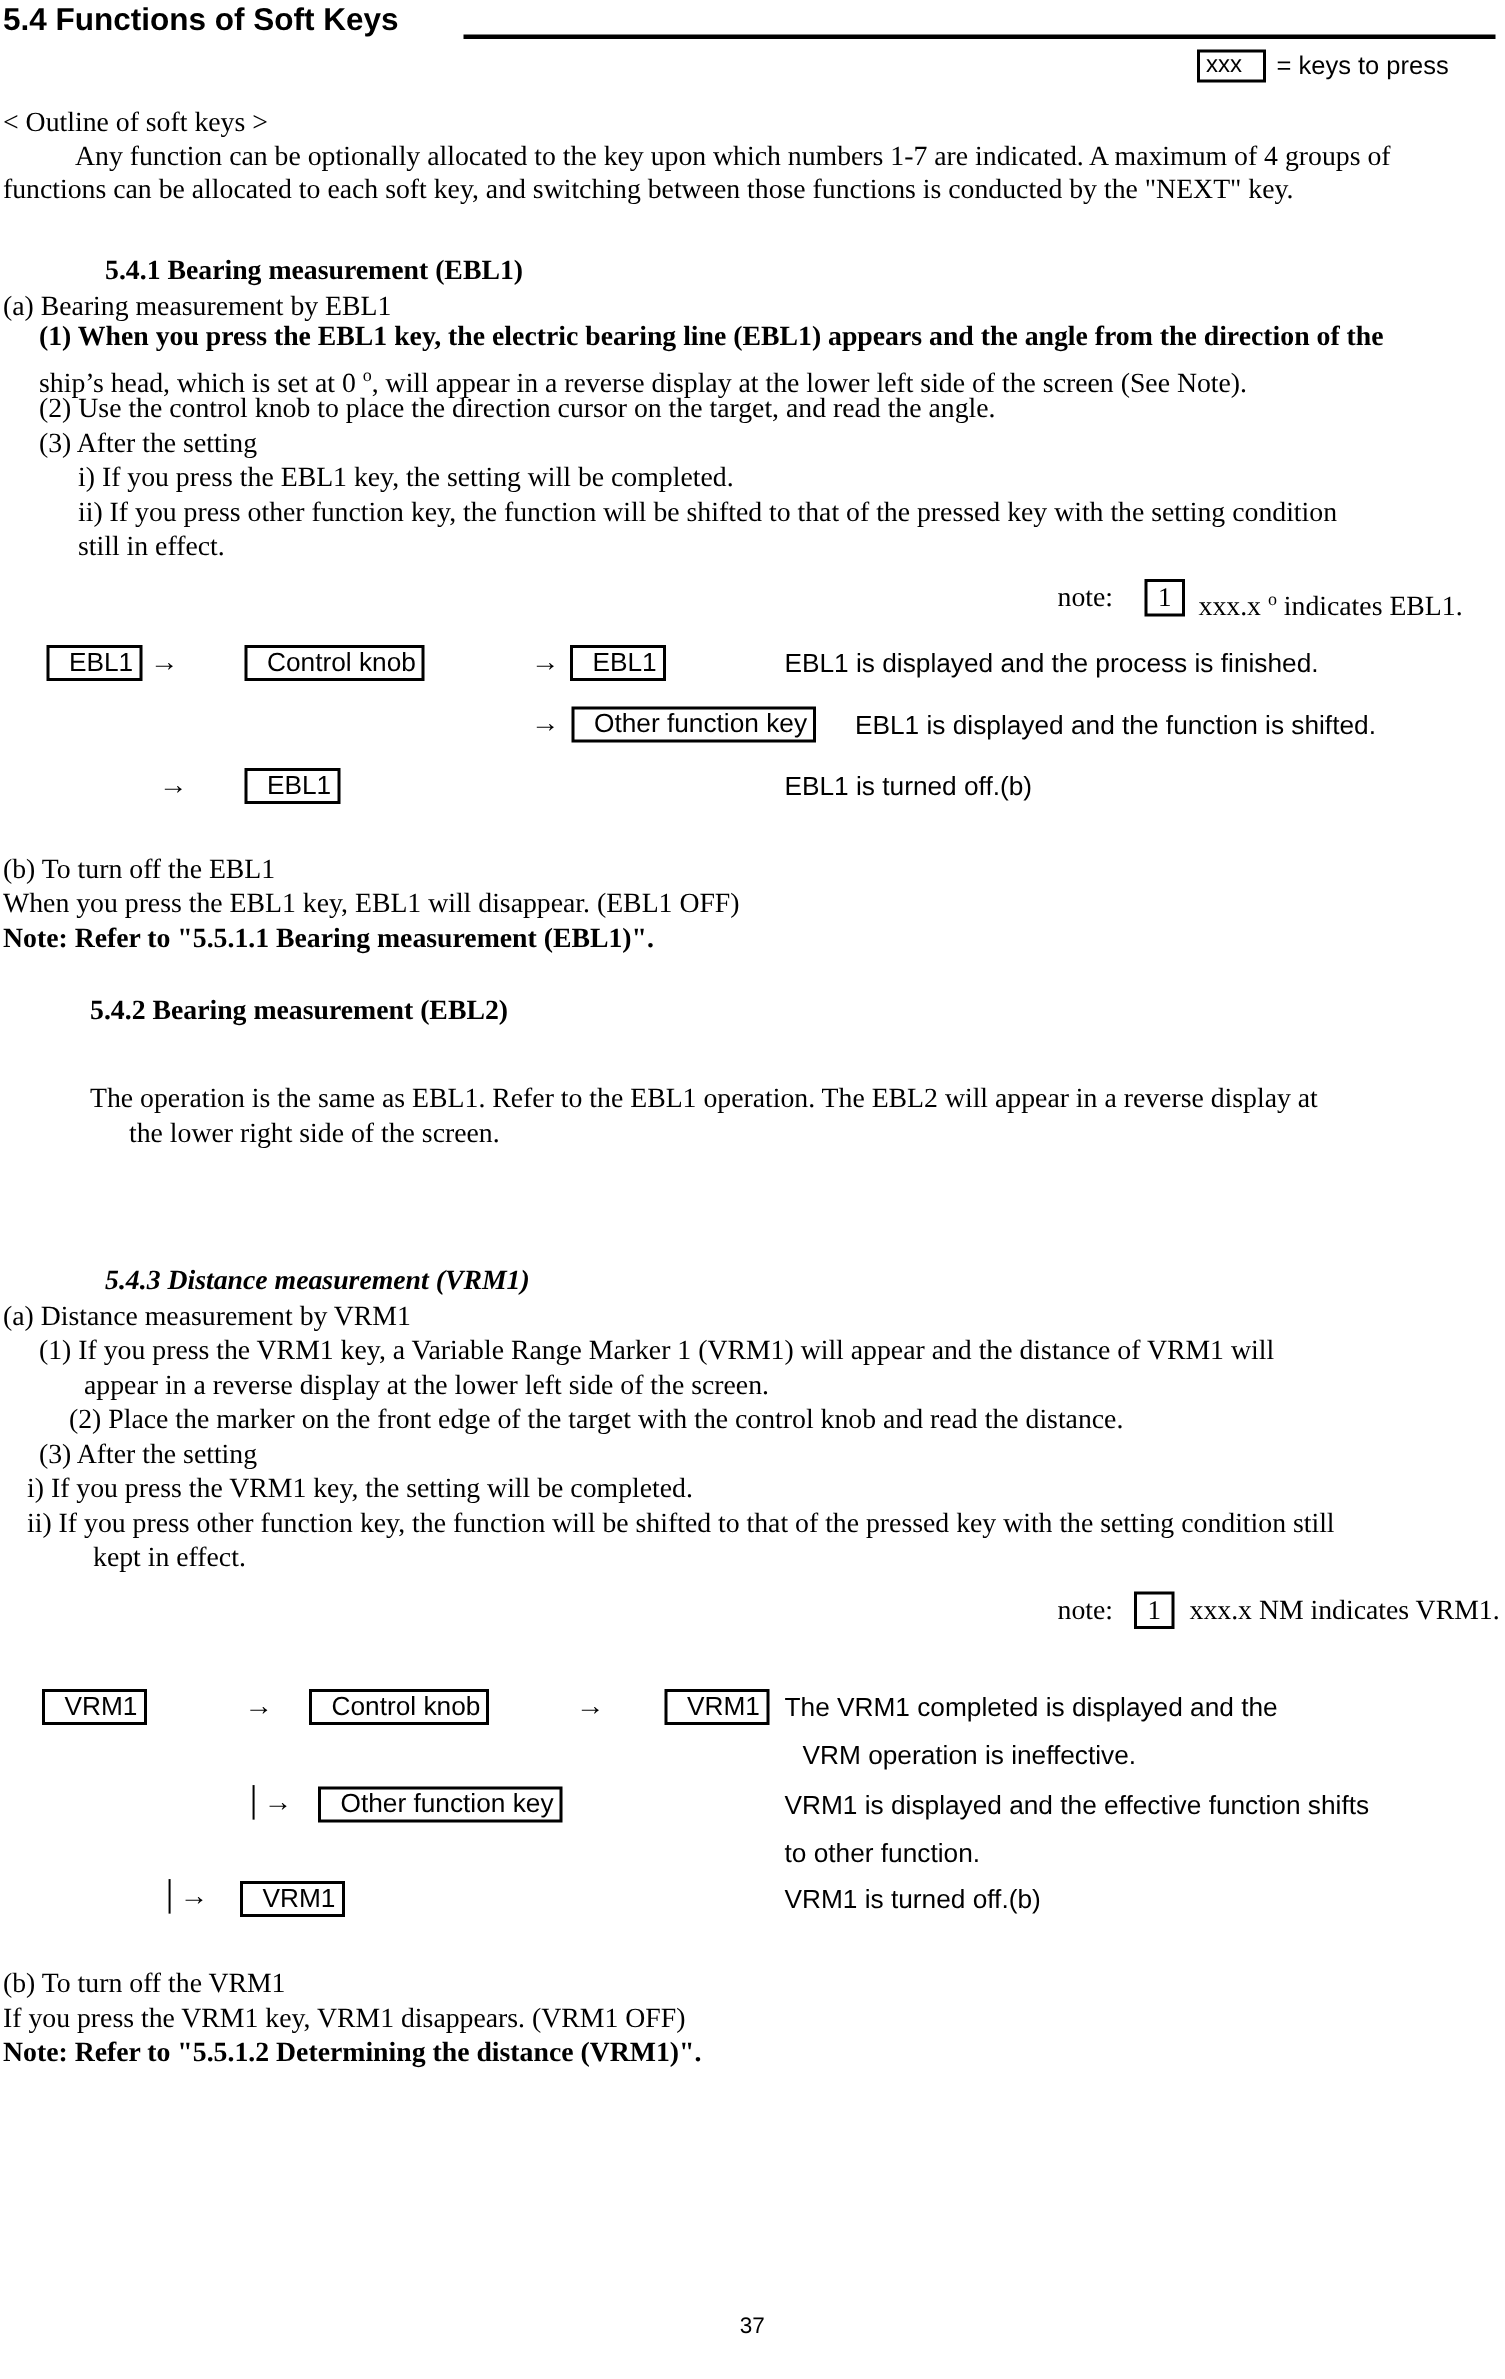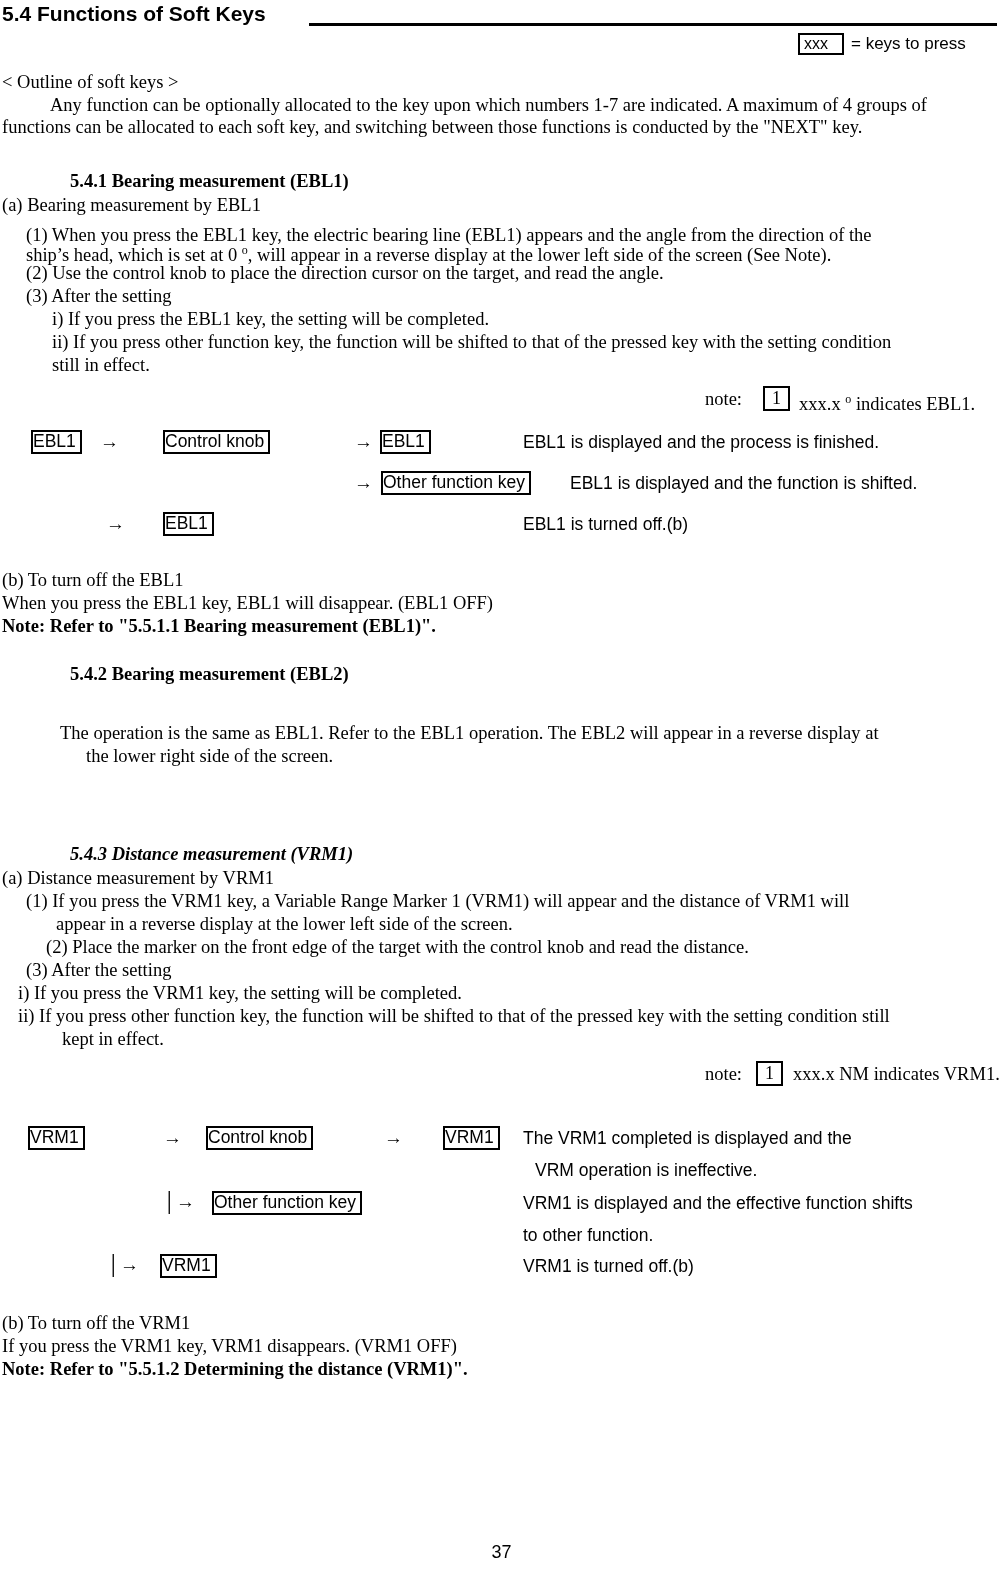--- a/index.html
+++ b/index.html
@@ -89,21 +89,21 @@
     font-size: 17.5px;
     line-height: 20px;
     white-space: nowrap;
   }
 
   .keybox {
     position: absolute;
     font-family: "Liberation Sans", "DejaVu Sans", sans-serif;
     font-size: 17.5px;
     border: 2px solid #000;
-    padding: 0px 4px 1px 0;
+    padding: 0px 4px 1px 13px;
     line-height: 19px;
     white-space: nowrap;
     background: #fff;
   }
 
   .arrow {
     position: absolute;
     font-family: "Liberation Sans", "DejaVu Sans", sans-serif;
     font-size: 19px;
     line-height: 20px;
@@ -128,21 +128,21 @@
   }
 
   
   .page-number {
     position: absolute;
     left: 0px;
     top: 1542px;
     width: 1003px;
     text-align: center;
     font-family: "Liberation Sans", "DejaVu Sans", sans-serif;
-    font-size: 18px;
+    font-size: 15px;
   }
 </style>
 </head>
 <body>
 
 <div class="doc-header">
   <div class="doc-title">5.4 Functions of Soft Keys</div>
   <div class="title-rule"></div>
 </div>
 
@@ -150,21 +150,21 @@
   <span class="kbox">xxx</span>
   <span class="klabel">= keys to press</span>
 </div>
 
 <div class="t" style="left:2px; top:72px;">&lt; Outline of soft keys &gt;</div>
 <div class="t" style="left:2px; top:95px;margin-left:48px;">Any function can be optionally allocated to the key upon which numbers 1-7 are indicated.  A maximum of 4 groups of</div>
 <div class="t" style="left:2px; top:117px;">functions can be allocated to each soft key, and switching between those functions is conducted by the "NEXT" key.</div>
 
 <div class="h3" style="left:70px; top:171px;">5.4.1 Bearing measurement (EBL1)</div>
 <div class="t" style="left:2px; top:195px;">(a)  Bearing measurement by EBL1</div>
-<div class="t" style="left:26px; top:225px;">(1)  When you press the EBL1 key, the electric bearing line (EBL1) appears and the angle from the direction of the</div>
+<div class="t" style="left:26px; top:215px;font-weight:bold;">(1)  When you press the EBL1 key, the electric bearing line (EBL1) appears and the angle from the direction of the</div>
 <div class="t" style="left:26px; top:240px;">
   <span>ship’s head, which is set at 0 </span><span class="deg">o</span><span>, will appear in a reverse display at the lower left side of the screen (See Note).</span>
 </div>
 <div class="t" style="left:26px; top:263px;">(2)  Use the control knob to place the direction cursor on the target, and read the angle.</div>
 <div class="t" style="left:26px; top:286px;">(3)  After the setting</div>
 <div class="t" style="left:52px; top:309px;">i)  If you press the EBL1 key, the setting will be completed.</div>
 <div class="t" style="left:52px; top:332px;">ii)  If you press other function key, the function will be shifted to that of the pressed key with the setting condition</div>
 <div class="t" style="left:52px; top:355px;">still in effect.</div>
 
 <div class="t" style="left:705px; top:389px;">note:</div>
@@ -185,21 +185,21 @@
 <div class="s" style="left:570px; top:473px;">EBL1 is displayed and the function is shifted.</div>
 
 <div class="arrow" style="left:106px; top:514px;">→</div>
 <div class="keybox" style="left:163px; top:512px;">EBL1</div>
 <div class="s" style="left:523px; top:514px;">EBL1 is turned off.(b)</div>
 
 <div class="t" style="left:2px; top:570px;">(b)  To turn off the EBL1</div>
 <div class="t" style="left:2px; top:593px;">  When you press the EBL1 key, EBL1 will disappear.  (EBL1 OFF)</div>
 <div class="t b" style="left:2px; top:616px;">Note: Refer to "5.5.1.1 Bearing measurement (EBL1)".</div>
 
-<div class="h3" style="left:70px; top:664px;">5.4.2 Bearing measurement (EBL2)</div>
+<div class="h3" style="left:60px; top:664px;">5.4.2 Bearing measurement (EBL2)</div>
 <div class="t" style="left:60px; top:723px;">The operation is the same as EBL1. Refer to the EBL1 operation. The EBL2 will appear in a reverse display at</div>
 <div class="t" style="left:86px; top:746px;">the lower right side of the screen.</div>
 
 <div class="h3" style="left:70px; top:844px;font-style:italic;">5.4.3 Distance measurement (VRM1)</div>
 <div class="t" style="left:2px; top:868px;">(a)  Distance measurement by VRM1</div>
 <div class="t" style="left:26px; top:891px;">(1)  If you press the VRM1 key, a Variable Range Marker 1 (VRM1) will appear and the distance of VRM1 will</div>
 <div class="t" style="left:56px; top:914px;">appear in a reverse display at the lower left side of the screen.</div>
 <div class="t" style="left:26px; top:937px;margin-left:20px;">(2)  Place the marker on the front edge of the target with the control knob and read the distance.</div>
 <div class="t" style="left:26px; top:960px;">(3)  After the setting</div>
 <div class="t" style="left:18px; top:983px;">i)  If you press the VRM1 key, the setting will be completed.</div>

